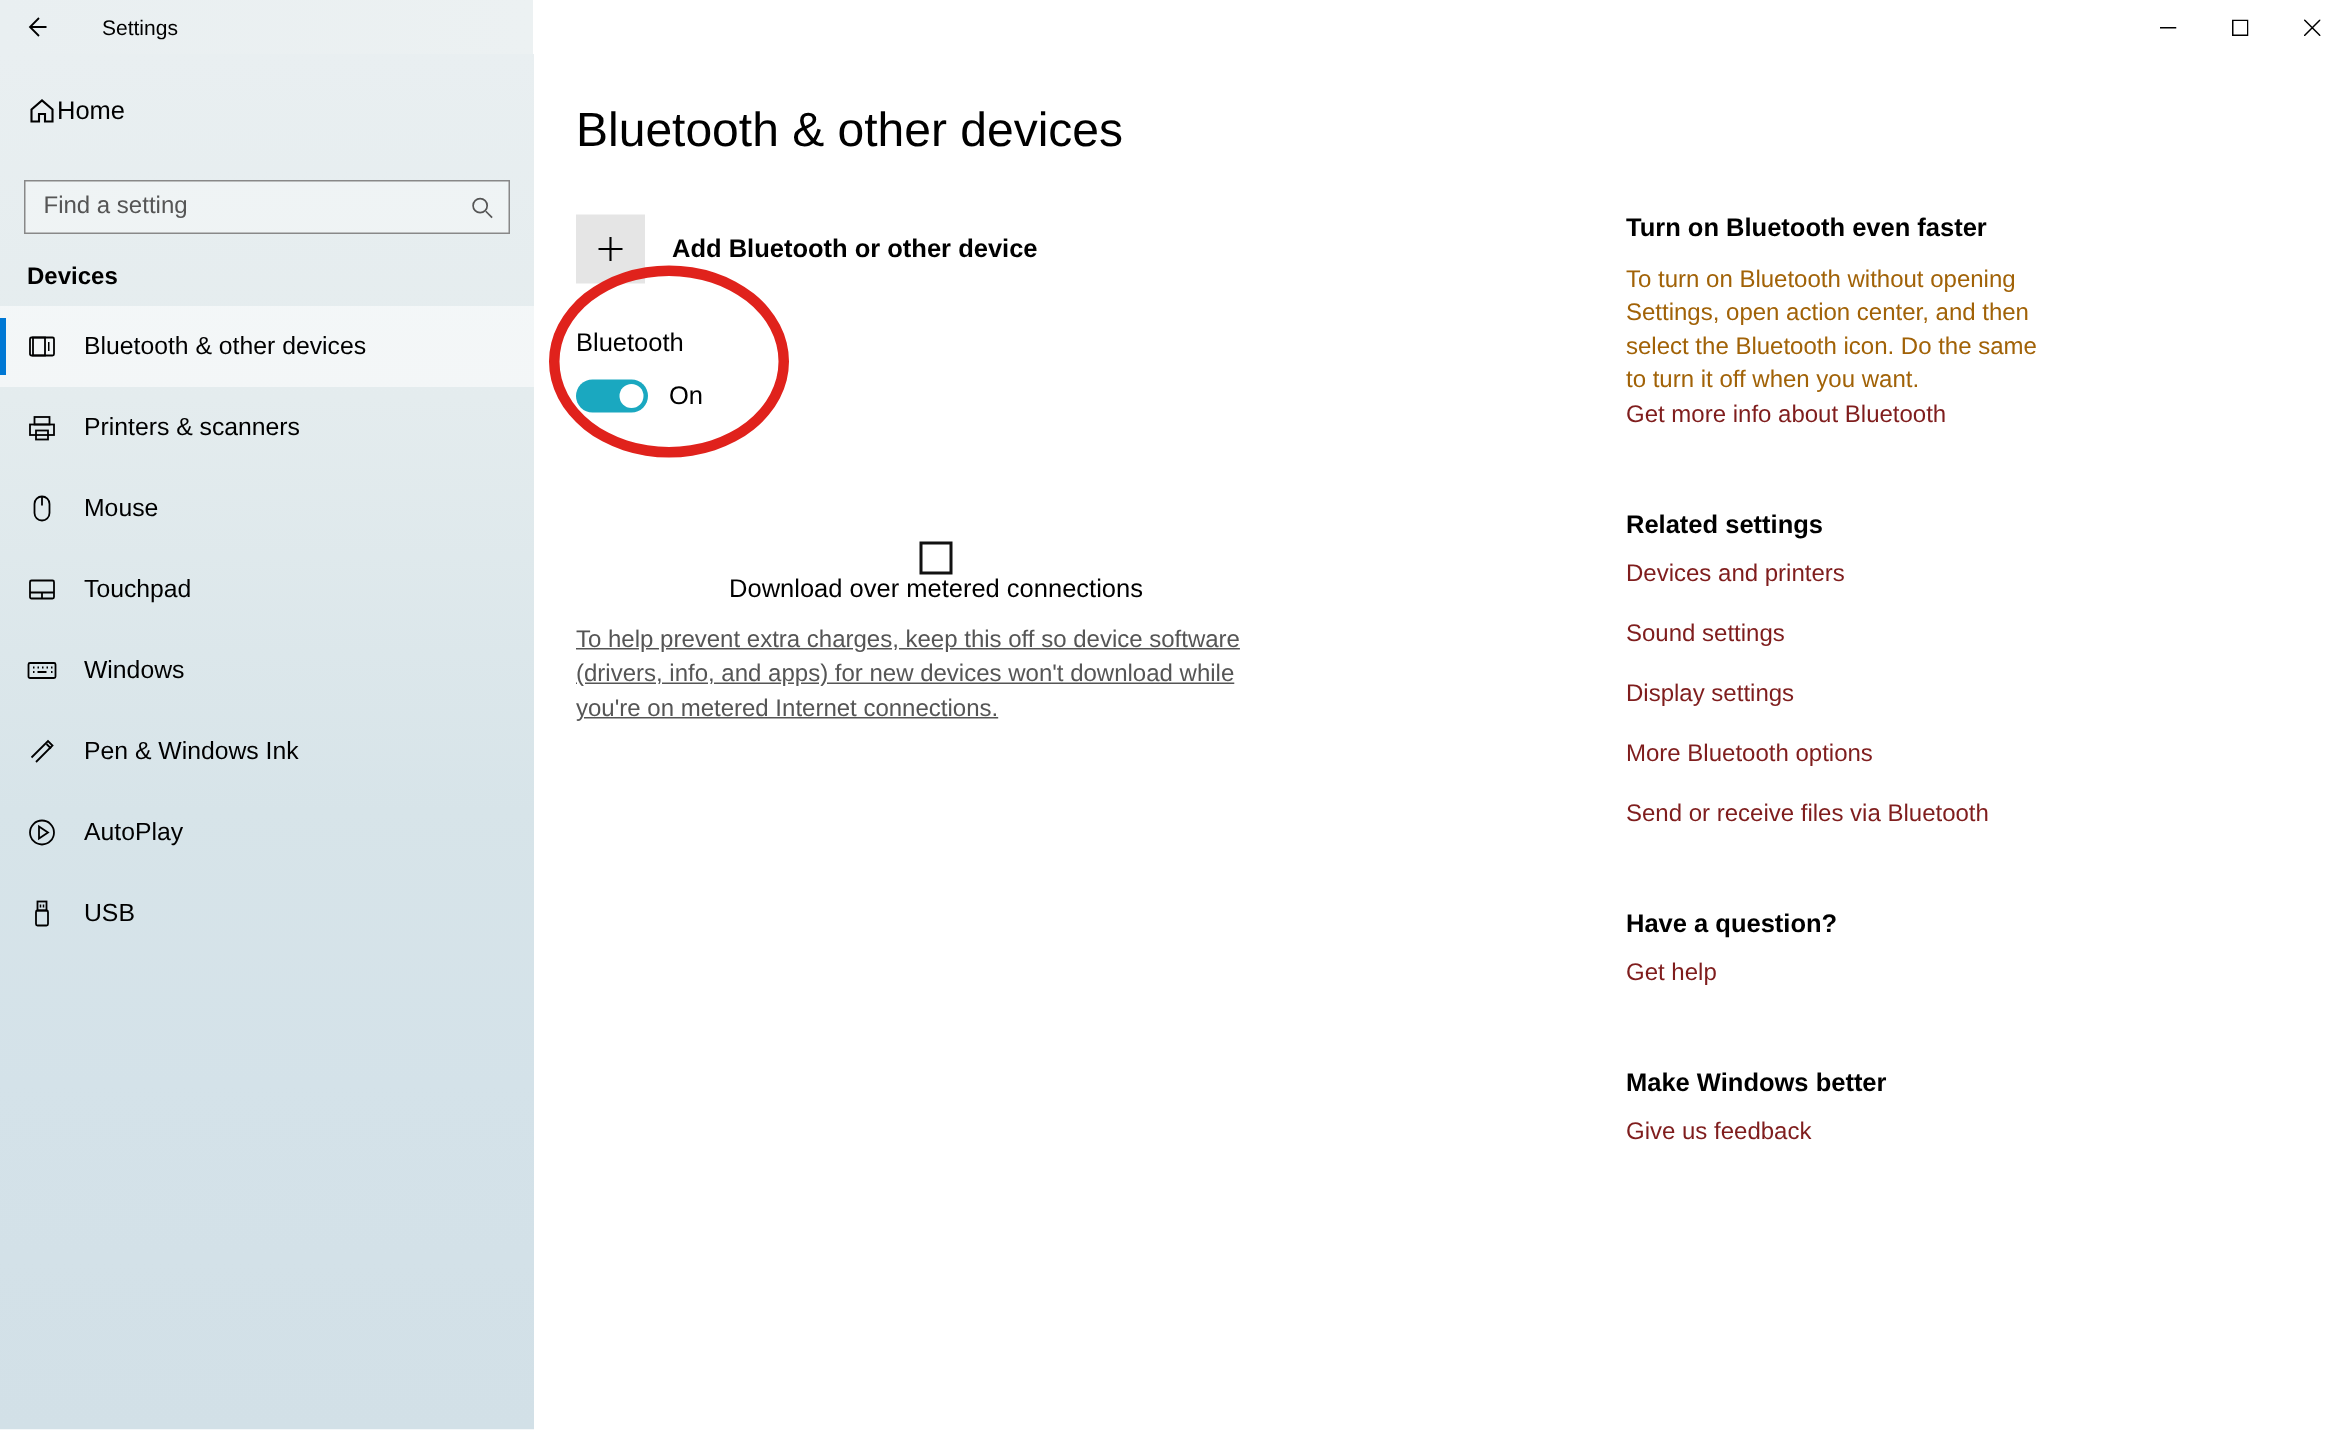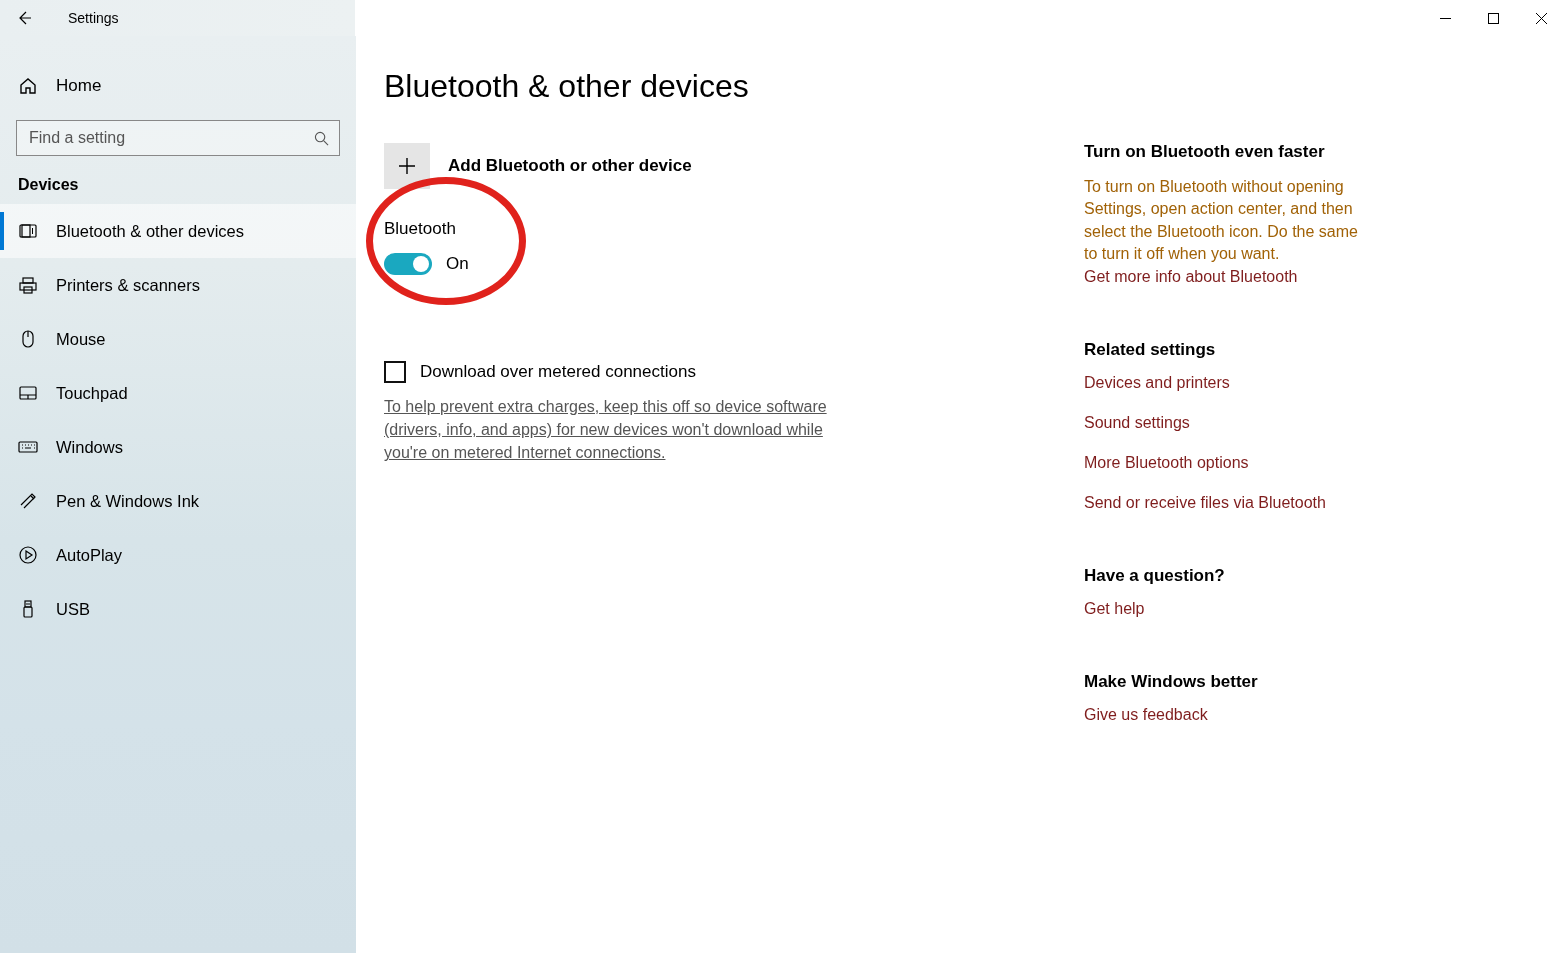--- a/index.html
+++ b/index.html
@@ -38,24 +38,23 @@
 
   
   .sidebar {
     width: 356px;
     background: linear-gradient(180deg, #e9eff1 0%, #e4ecee 25%, #d7e4e9 55%, #d4e2e9 75%, #d2e0e7 100%);
     padding-top: 28px;
     display: flex;
     flex-direction: column;
   }
   .home-item {
-    display: flex; align-items: center;
+    display: flex; align-items: flex-start;
     height: 44px;
     padding-left: 18px;
-    gap: 18px;
     cursor: pointer;
     font-size: 17px;
   }
   .search-wrap { padding: 12px 16px 20px 16px; }
   .search-box {
     width: 100%; height: 36px;
     border: 1px solid #888;
     background: rgba(255,255,255,0.35);
     display: flex; align-items: center;
     padding: 0 10px 0 12px;
@@ -131,21 +130,21 @@
   .annotation-ellipse {
     position: absolute;
     left: -18px; top: -42px;
     width: 160px; height: 128px;
     border: 7px solid #e0221c;
     border-radius: 50%;
     pointer-events: none;
   }
 
   .metered-block { margin-top: 86px; max-width: 480px; }
-  .check-row { display: flex; align-items: center; gap: 14px; margin-bottom: 12px; cursor: pointer; }
+  .check-row { display: flex; align-items: center; gap: 0; margin-bottom: 12px; cursor: pointer; flex-direction: column; }
   .checkbox {
     width: 22px; height: 22px;
     border: 2px solid #111;
     background: #fff;
   }
   .check-label { font-size: 17px; }
   .metered-desc { font-size: 16px; color: #555; line-height: 1.45; text-decoration: underline; }
 
   
   .right-col { width: 430px; padding: 74px 40px 0 0; }
@@ -332,20 +331,21 @@
 
       <div class="right-section">
             <div class="right-heading">Turn on Bluetooth even faster</div>
             <div class="right-desc">To turn on Bluetooth without opening Settings, open action center, and then select the Bluetooth icon. Do the same to turn it off when you want.</div>
             <a class="right-link">Get more info about Bluetooth</a>
           </div>
           <div class="right-section">
             <div class="right-heading">Related settings</div>
             <a class="right-link">Devices and printers</a>
             <a class="right-link">Sound settings</a>
+            <a class="right-link">Display settings</a>
             <a class="right-link">More Bluetooth options</a>
             <a class="right-link">Send or receive files via Bluetooth</a>
           </div>
           <div class="right-section">
             <div class="right-heading">Have a question?</div>
             <a class="right-link">Get help</a>
           </div>
           <div class="right-section">
             <div class="right-heading">Make Windows better</div>
             <a class="right-link">Give us feedback</a>

